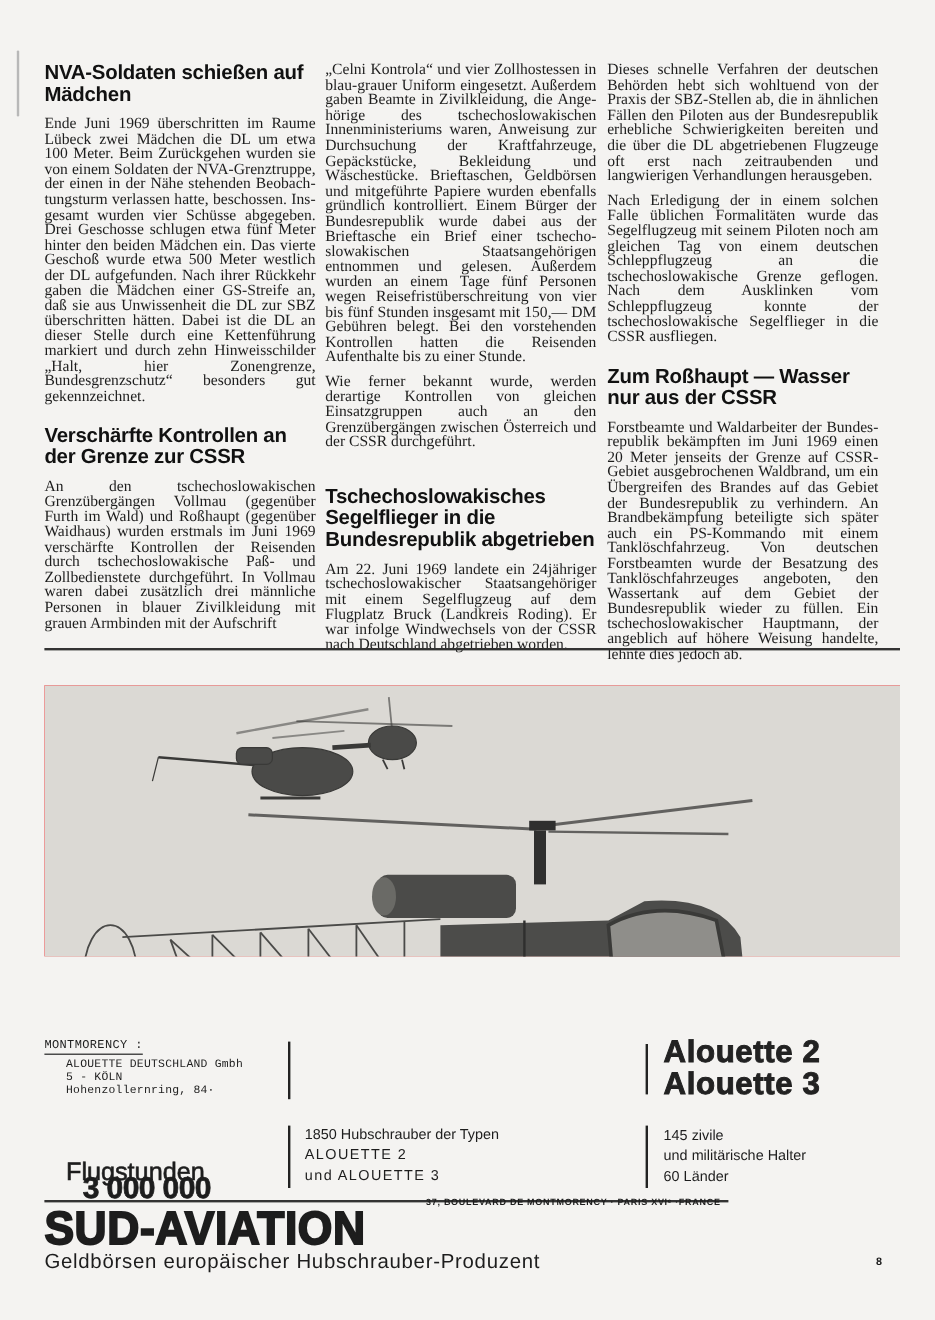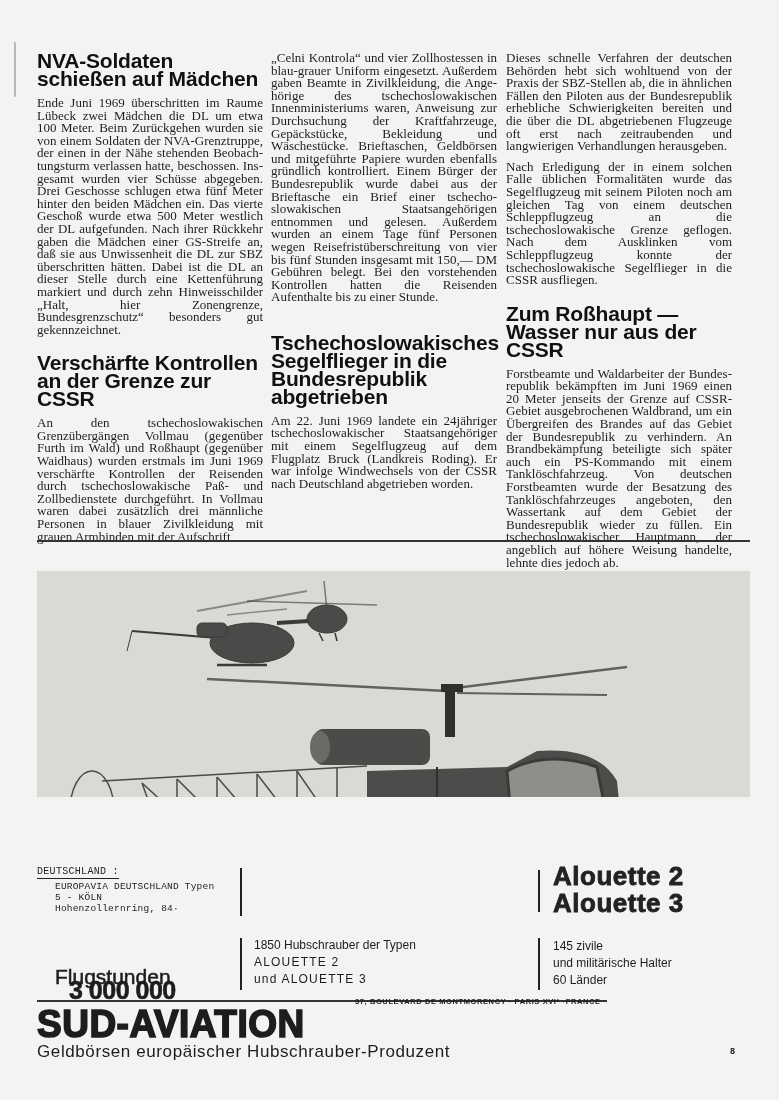--- a/index.html
+++ b/index.html
@@ -14,21 +14,21 @@
     background: #b8b8b8; border-radius: 1px;
   }
   .col {
     position: absolute; top: 52px; width: 226px;
   }
   .col1 { left: 37px; }
   .col2 { left: 271px; }
   .col3 { left: 506px; }
   h2 {
     font-family: "Liberation Sans", "DejaVu Sans", sans-serif;
-    font-weight: bold; font-size: 21px; line-height: 18px;
+    font-weight: bold; font-size: 17px; line-height: 18px;
     margin: 0 0 9px 0; letter-spacing: -0.2px; color: #111;
   }
   p {
     font-size: 13px; line-height: 12.6px; margin: 0 0 8px 0;
     text-align: justify; hyphens: manual;
   }
   .gap-l { margin-top: 18px; }
   .gap-xl { margin-top: 30px; }
   .rule {
     position: absolute; left: 37px; width: 713px; height: 1.5px; background: #333;
@@ -103,20 +103,21 @@
 
 <div class="col col1">
   <h2>NVA-Soldaten schießen auf Mädchen</h2>
   <p>Ende Juni 1969 überschritten im Raume Lübeck zwei Mädchen die DL um etwa 100 Meter. Beim Zurückgehen wurden sie von einem Soldaten der NVA-Grenztruppe, der einen in der Nähe stehenden Beobach­tungsturm verlassen hatte, beschossen. Ins­gesamt wurden vier Schüsse abgegeben. Drei Geschosse schlugen etwa fünf Meter hinter den beiden Mädchen ein. Das vierte Geschoß wurde etwa 500 Meter westlich der DL auf­gefunden. Nach ihrer Rückkehr gaben die Mädchen einer GS-Streife an, daß sie aus Unwissenheit die DL zur SBZ überschritten hätten. Dabei ist die DL an dieser Stelle durch eine Kettenführung markiert und durch zehn Hinweisschilder „Halt, hier Zonengrenze, Bundesgrenzschutz“ besonders gut gekennzeichnet.</p>
   <h2 class="gap-l">Verschärfte Kontrollen an der Grenze zur CSSR</h2>
   <p>An den tschechoslowakischen Grenzübergän­gen Vollmau (gegenüber Furth im Wald) und Roßhaupt (gegenüber Waidhaus) wur­den erstmals im Juni 1969 verschärfte Kon­trollen der Reisenden durch tschechoslowa­kische Paß- und Zollbedienstete durchgeführt. In Vollmau waren dabei zusätzlich drei männliche Personen in blauer Zivilkleidung mit grauen Armbinden mit der Aufschrift</p>
 </div>
 
 <div class="col col2">
   <p>„Celni Kontrola“ und vier Zollhostessen in blau-grauer Uniform eingesetzt. Außerdem gaben Beamte in Zivilkleidung, die Ange­hörige des tschechoslowakischen Innenmini­steriums waren, Anweisung zur Durch­suchung der Kraftfahrzeuge, Gepäckstücke, Bekleidung und Wäschestücke. Brieftaschen, Geldbörsen und mitgeführte Papiere wurden ebenfalls gründlich kontrolliert. Einem Bür­ger der Bundesrepublik wurde dabei aus der Brieftasche ein Brief einer tschecho­slowakischen Staatsangehörigen entnommen und gelesen. Außerdem wurden an einem Tage fünf Personen wegen Reisefristüber­schreitung von vier bis fünf Stunden ins­gesamt mit 150,— DM Gebühren belegt. Bei den vorstehenden Kontrollen hatten die Rei­senden Aufenthalte bis zu einer Stunde.</p>
+  <p>Wie ferner bekannt wurde, werden derartige Kontrollen von gleichen Einsatzgruppen auch an den Grenzübergängen zwischen Österreich und der CSSR durchgeführt.</p>
   <h2 class="gap-xl">Tschechoslowakisches Segelflieger in die Bundesrepublik abgetrieben</h2>
   <p>Am 22. Juni 1969 landete ein 24jähriger tschechoslowakischer Staatsangehöriger mit einem Segelflugzeug auf dem Flugplatz Bruck (Landkreis Roding). Er war infolge Windwechsels von der CSSR nach Deutsch­land abgetrieben worden.</p>
 </div>
 
 <div class="col col3">
   <p>Dieses schnelle Verfahren der deutschen Be­hörden hebt sich wohltuend von der Praxis der SBZ-Stellen ab, die in ähnlichen Fällen den Piloten aus der Bundesrepublik erheb­liche Schwierigkeiten bereiten und die über die DL abgetriebenen Flugzeuge oft erst nach zeitraubenden und langwierigen Ver­handlungen herausgeben.</p>
   <p>Nach Erledigung der in einem solchen Falle üblichen Formalitäten wurde das Segelflug­zeug mit seinem Piloten noch am gleichen Tag von einem deutschen Schleppflugzeug an die tschechoslowakische Grenze geflogen. Nach dem Ausklinken vom Schleppflugzeug konnte der tschechoslowakische Segelflieger in die CSSR ausfliegen.</p>
   <h2 class="gap-l">Zum Roßhaupt — Wasser nur aus der CSSR</h2>
   <p>Forstbeamte und Waldarbeiter der Bundes­republik bekämpften im Juni 1969 einen 20 Meter jenseits der Grenze auf CSSR-Gebiet ausgebrochenen Waldbrand, um ein Übergreifen des Brandes auf das Gebiet der Bundesrepublik zu verhindern. An Brandbekämpfung beteiligte sich später auch ein PS-Kommando mit einem Tanklösch­fahrzeug. Von deutschen Forstbeamten wurde der Besatzung des Tanklöschfahrzeu­ges angeboten, den Wassertank auf dem Ge­biet der Bundesrepublik wieder zu füllen. Ein tschechoslowakischer Hauptmann, der angeblich auf höhere Weisung handelte, lehnte dies jedoch ab.</p>
 </div>
@@ -179,23 +180,23 @@
       <text x="500" y="254" font-family="Liberation Sans, sans-serif" font-weight="bold" font-size="15" fill="#f1f1ee">F-BHOF</text>
 
       <line x1="360" y1="282" x2="560" y2="276" stroke="#2a2a29" stroke-width="5"></line>
       <line x1="385" y1="262" x2="385" y2="282" stroke="#2a2a29" stroke-width="2"></line>
       <line x1="515" y1="262" x2="515" y2="278" stroke="#2a2a29" stroke-width="2"></line>
       <circle cx="405" cy="268" r="10" fill="#3a3a38"></circle>
     </g>
   </svg>
 </div>
 
-<div class="dealer-label">DEUTSCHLAND :</div>
+<div class="dealer-label">MONTMORENCY :</div>
 <div class="dealer-lines">
-  <div>EUROPAVIA DEUTSCHLAND Typen</div>
+  <div>ALOUETTE DEUTSCHLAND Gmbh</div>
   <div>5 - KÖLN</div>
   <div>Hohenzollernring, 84·</div>
 </div>
 <div class="vbar" style="left:240px; top:868px; height:48px;"></div>
 
 <div class="vbar" style="left:538px; top:870px; height:42px;"></div>
 <div class="model-name" style="top:862px;">Alouette 2</div>
 <div class="model-name" style="top:889px;">Alouette 3</div>
 
 <div class="big-num">3 000 000</div>

